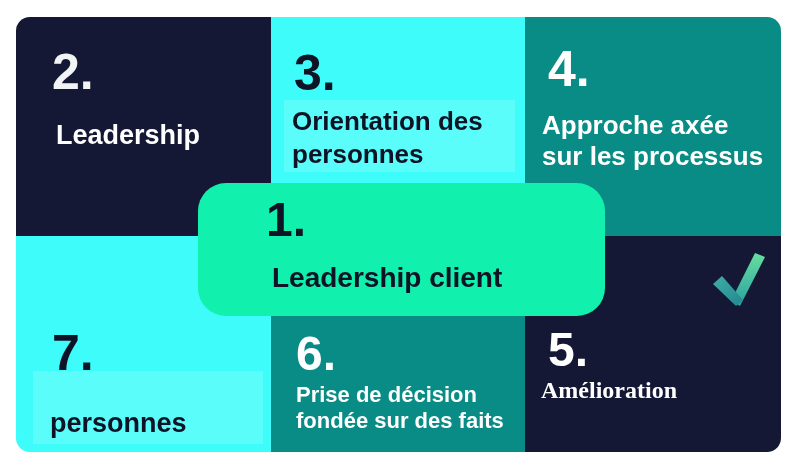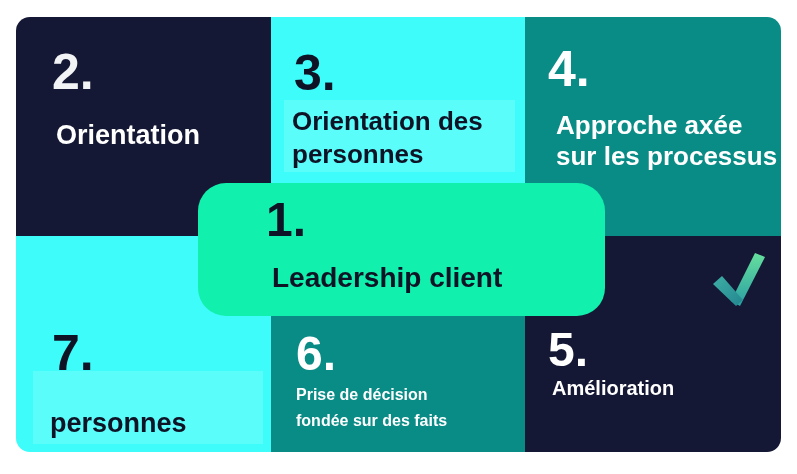--- a/index.html
+++ b/index.html
@@ -59,44 +59,44 @@
 
   
   .cell-top-left .num        { left: 36px; top: 30px; color: #f2f3f5; }
   .cell-top-left .label      { left: 40px; top: 103px; font-size: 27px; }
 
   .cell-top-mid .num         { left: 23px; top: 31px; }
   .cell-top-mid .hl          { left: 13px; top: 83px; width: 231px; height: 72px; }
   .cell-top-mid .label       { left: 21px; top: 88px; font-size: 26px; line-height: 33px; }
 
   .cell-top-right .num       { left: 23px; top: 27px; }
-  .cell-top-right .label     { left: 31px; top: 93px; font-size: 26px; line-height: 31px; }
+  .cell-top-right .label     { left: 17px; top: 93px; font-size: 26px; line-height: 31px; }
 
   .cell-bottom-left .num     { left: 36px; top: 92px; }
   .cell-bottom-left .hl      { left: 17px; top: 135px; width: 230px; height: 73px; }
   .cell-bottom-left .label   { left: 34px; top: 138px; font-size: 27px; line-height: 33px; }
 
   .cell-bottom-mid .num      { left: 25px; top: 94px; }
-  .cell-bottom-mid .label    { left: 25px; top: 146px; font-size: 16px; line-height: 26px; }
+  .cell-bottom-mid .label    { left: 25px; top: 146px; font-size: 22px; line-height: 26px; }
 
   .cell-bottom-right .num    { left: 23px; top: 90px; }
-  .cell-bottom-right .label  { left: 27px; top: 141px; font-size: 20px; }
+  .cell-bottom-right .label  { left: 16px; top: 141px; font-size: 24px; font-family: Liberation Serif, serif; }
   .cell-bottom-right .logo   { position: absolute; left: 187px; top: 16px; width: 54px; height: 54px; }
 
   .cell-center .num          { left: 68px; top: 13px; }
   .cell-center .label        { left: 74px; top: 79px; font-size: 28px; }
 </style>
 </head>
 <body>
 
 <div class="stage">
 
   <div class="cell navy cell-top-left">
     <div class="num t-light">2.</div>
-    <div class="label t-light">Orientation</div>
+    <div class="label t-light">Leadership</div>
   </div>
 
   <div class="cell cyan cell-top-mid">
     <div class="num t-dark">3.</div>
     <div class="hl"></div>
     <div class="label t-dark"><span>Orientation des</span><br><span>personnes</span></div>
   </div>
 
   <div class="cell teal cell-top-right">
     <div class="num t-light">4.</div>

